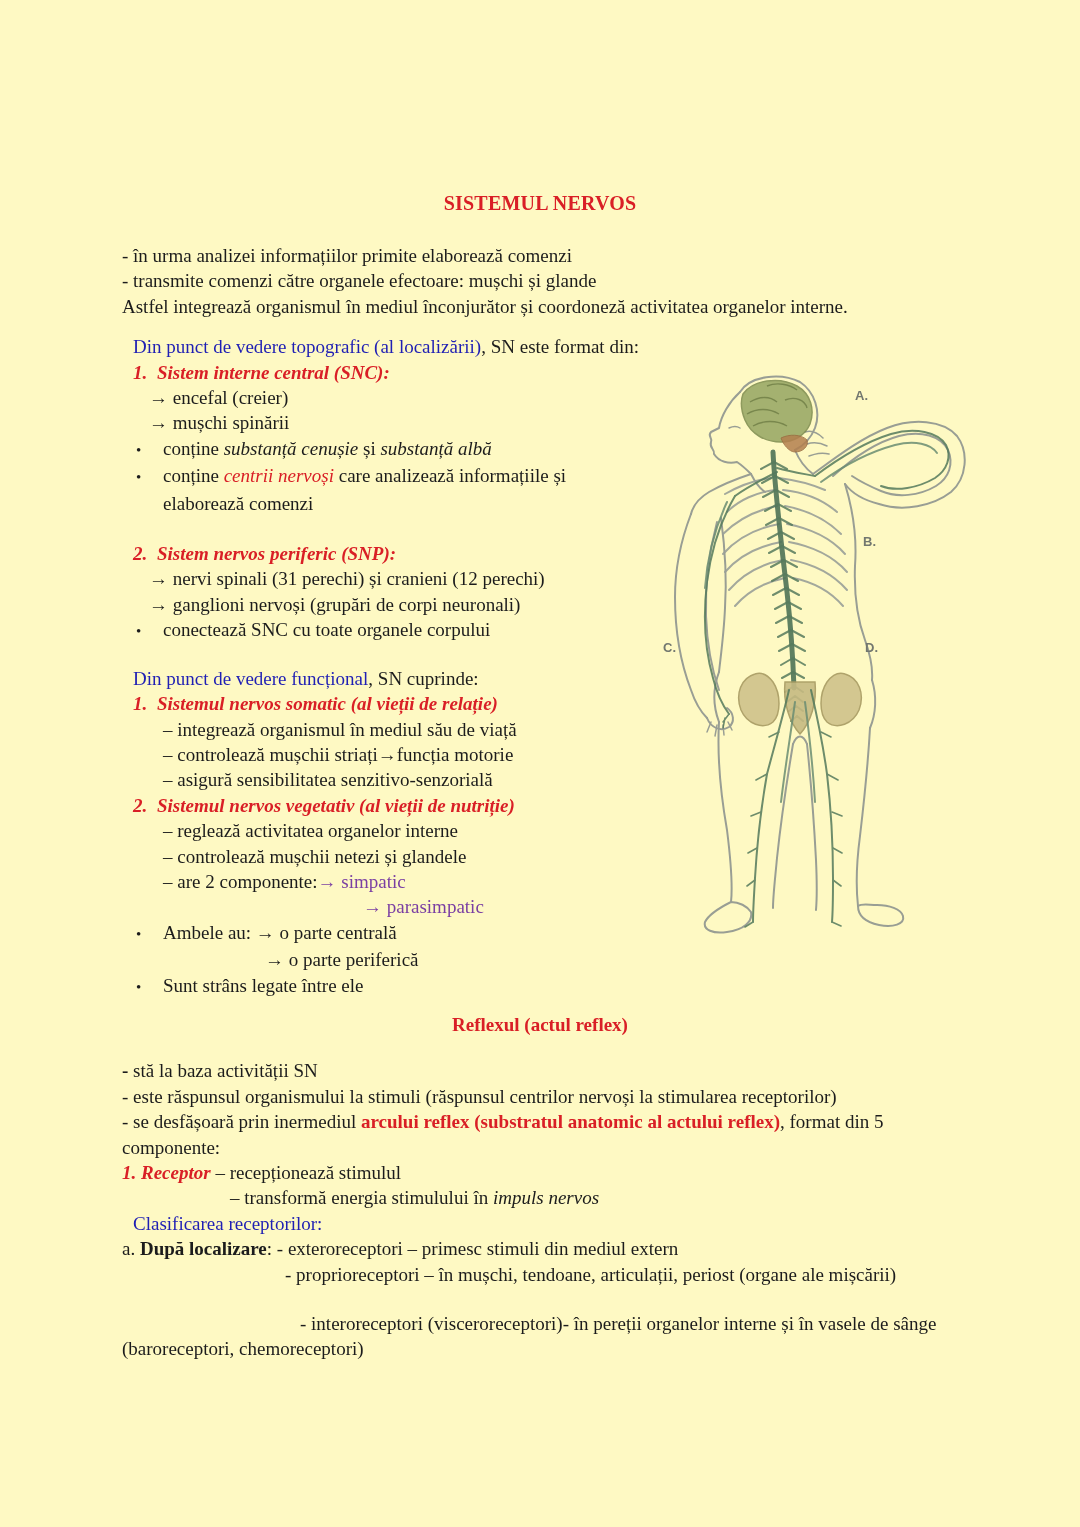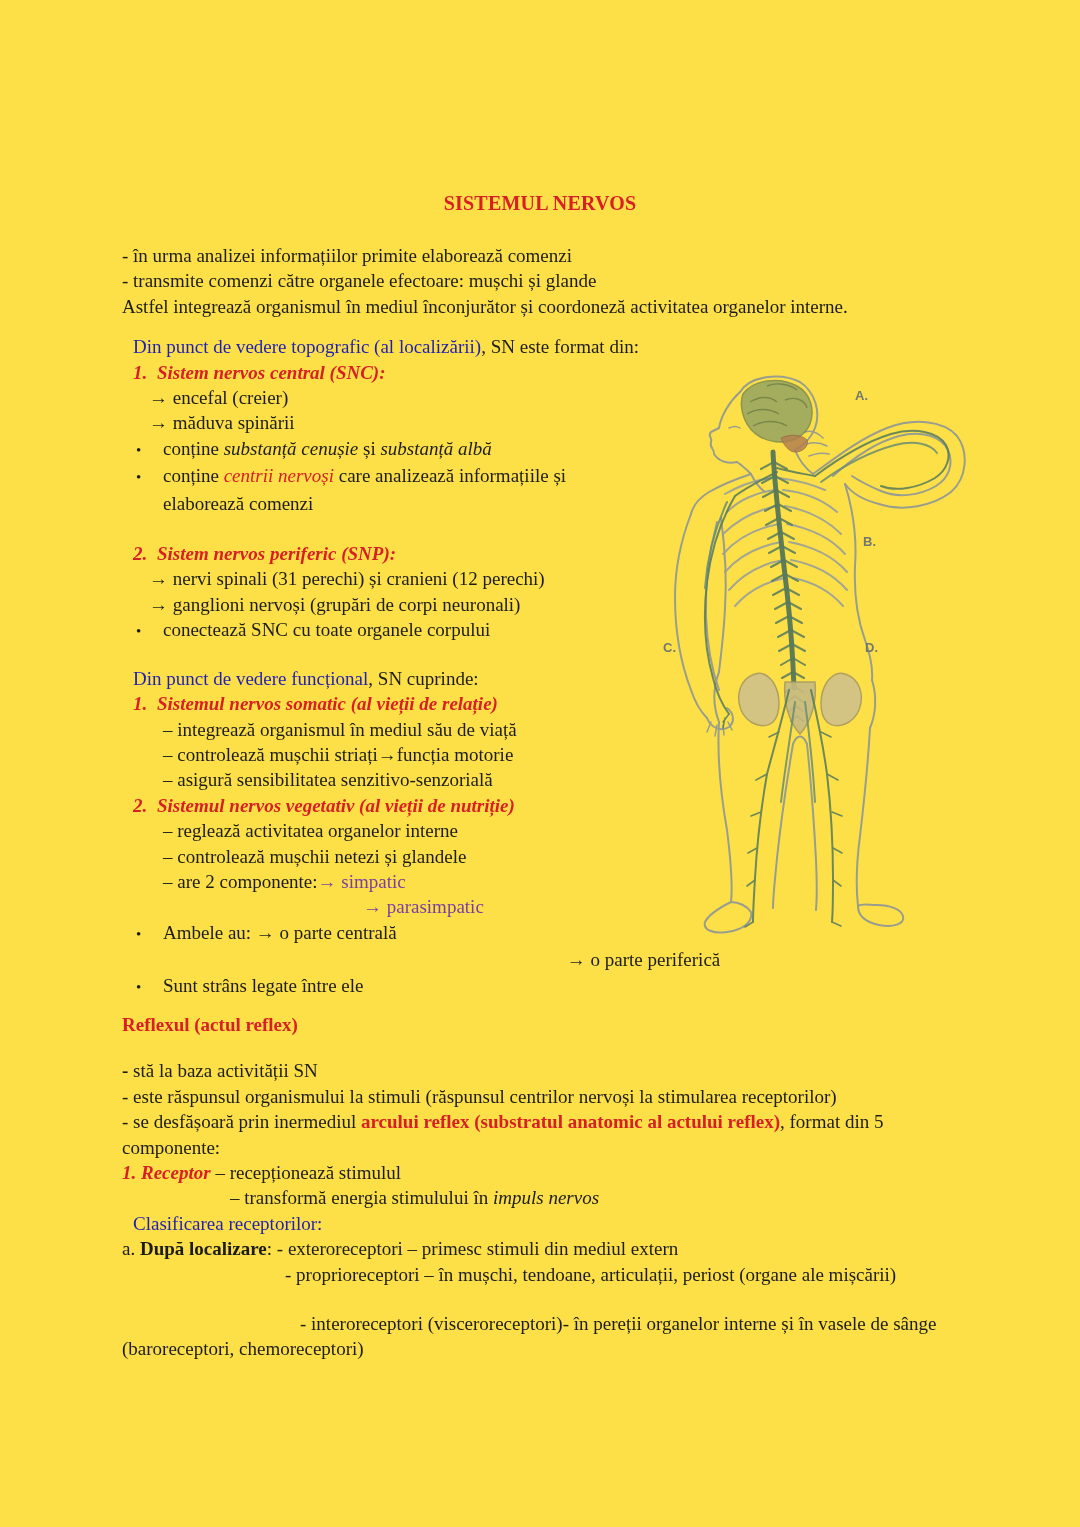--- a/index.html
+++ b/index.html
@@ -1,34 +1,34 @@
 <!DOCTYPE html>
 <html style="--red: #d91f26; --blue: #1f1fb4; --purple: #7a3fa3; --ink: #1c1c1c;"><head>
 <meta charset="utf-8">
 <style>
   html,body{margin:0;padding:0;background:#ffffff;}
-  .page{position:relative;width:1080px;height:1527px;background:#fde047;overflow:hidden;
+  .page{position:relative;width:1080px;height:1527px;background:#fef9c3;overflow:hidden;
         font-family:"Liberation Serif", serif;font-size:19px;color:var(--ink,#1c1c1c);}
   .title{position:absolute;top:192px;left:122px;width:836px;text-align:center;
          font-weight:bold;font-size:20px;color:var(--red,#d91f26);letter-spacing:.2px;}
   .content{position:absolute;left:122px;top:243px;width:900px;}
   .ln{line-height:25.4px;white-space:nowrap;}
   .gap{width:1px;}
   
   .inum{padding-left:11px;}
   .iarr{padding-left:27px;}
   .icont{padding-left:41px;}
   .idash{padding-left:41px;}
   .ipara{padding-left:241px;}
-  .iperi{padding-left:143px;text-align:center;}
+  .iperi{padding-left:143px;}
   .itrans{padding-left:108px;}
   .iprop{padding-left:163px;}
   .iinter{padding-left:178px;margin-top:24px;}
   .iblt{padding-left:14px;}
-  .center{width:836px;text-align:left;}
+  .center{width:836px;text-align:center;}
   
   .rb{color:var(--red,#d91f26);font-weight:bold;}
   .rbi{color:var(--red,#d91f26);font-weight:bold;font-style:italic;}
   .ri{color:var(--red,#d91f26);font-style:italic;}
   .bl{color:var(--blue,#1f1fb4);margin-left:11px;}
   .pu{color:var(--purple,#7a3fa3);}
   .bi{font-style:italic;text-align:right;}
   .bb{font-weight:bold;}
   .num{display:inline-block;min-width:24px;}
   .blt{display:inline-block;min-width:27px;font-size:15px;}
@@ -41,23 +41,23 @@
 <div class="page">
 
   <div class="title">SISTEMUL NERVOS</div>
 
   <div class="content">
       <div class="ln "><span>- în urma analizei informațiilor primite elaborează comenzi</span></div>
       <div class="ln "><span>- transmite comenzi către organele efectoare: mușchi și glande</span></div>
       <div class="ln "><span>Astfel integrează organismul în mediul înconjurător și coordoneză activitatea organelor interne.</span></div>
       <div class="gap" style="height: 15px;"></div>
       <div class="ln "><span class="bl">Din punct de vedere topografic (al localizării)</span><span>, SN este format din:</span></div>
-      <div class="ln inum"><span class="rbi num">1.</span><span class="rbi">Sistem nervos central (SNC):</span></div>
+      <div class="ln inum"><span class="rbi num">1.</span><span class="rbi">Sistem interne central (SNC):</span></div>
       <div class="ln iarr"><span>→ encefal (creier)</span></div>
-      <div class="ln iarr"><span>→ măduva spinării</span></div>
+      <div class="ln iarr"><span>→ mușchi spinării</span></div>
       <div class="ln iblt"><span class="blt">•</span><span>conține </span><span class="bi">substanță cenușie</span><span> și </span><span class="bi">substanță albă</span></div>
       <div class="ln iblt"><span class="blt">•</span><span>conține </span><span class="ri">centrii nervoși</span><span> care analizează informațiile și</span></div>
       <div class="ln icont"><span>elaborează comenzi</span></div>
       <div class="gap" style="height: 25px;"></div>
       <div class="ln inum"><span class="rbi num">2.</span><span class="rbi">Sistem nervos periferic (SNP):</span></div>
       <div class="ln iarr"><span>→ nervi spinali (31 perechi) și cranieni (12 perechi)</span></div>
       <div class="ln iarr"><span>→ ganglioni nervoși (grupări de corpi neuronali)</span></div>
       <div class="ln iblt"><span class="blt">•</span><span>conectează SNC cu toate organele corpului</span></div>
       <div class="gap" style="height: 21px;"></div>
       <div class="ln "><span class="bl">Din punct de vedere funcțional</span><span>, SN cuprinde:</span></div>

